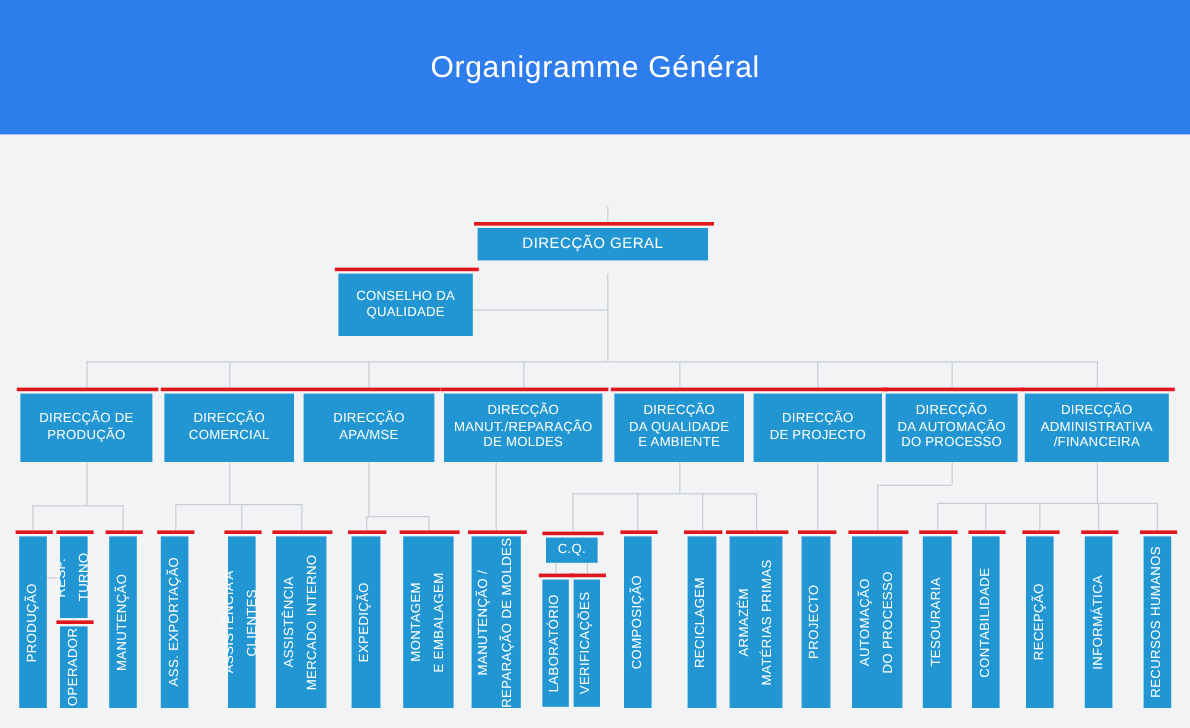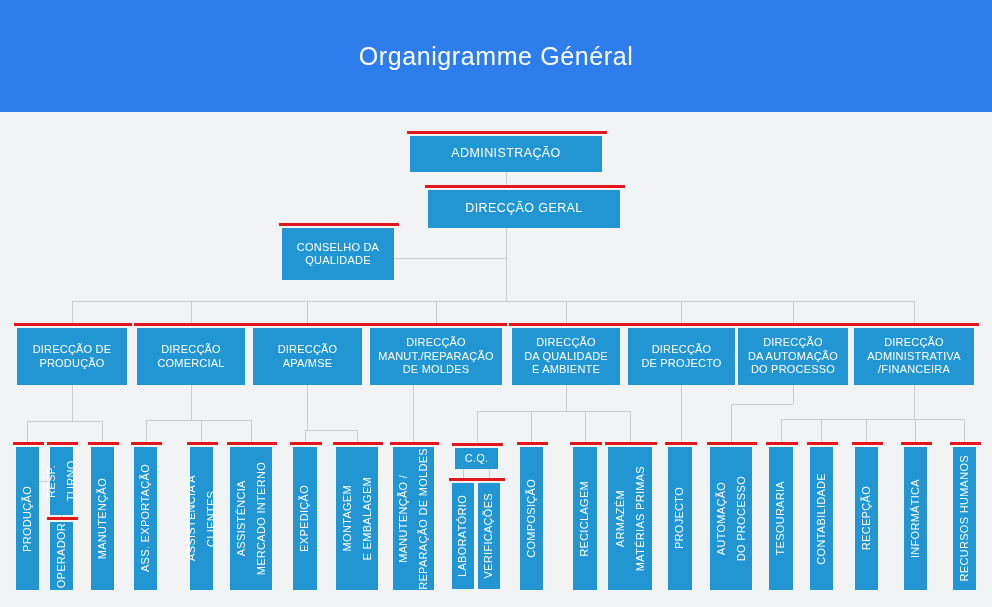--- a/index.html
+++ b/index.html
@@ -93,22 +93,21 @@
   <div class="ln" style="left:731px;top:404px;width:1px;height:38px"></div>
 
   <div class="ln" style="left:914px;top:385px;width:1px;height:34px"></div>
   <div class="ln" style="left:781px;top:419px;width:183px;height:1px"></div>
   <div class="ln" style="left:781px;top:419px;width:1px;height:23px"></div>
   <div class="ln" style="left:821px;top:419px;width:1px;height:23px"></div>
   <div class="ln" style="left:866px;top:419px;width:1px;height:23px"></div>
   <div class="ln" style="left:915px;top:419px;width:1px;height:23px"></div>
   <div class="ln" style="left:964px;top:419px;width:1px;height:23px"></div>
 
-  <div class="node hbox lg" style="left:410px;top:136px;width:192px;height:36px">ADMINISTRAÇÃO</div>
-  <div class="node hbox lg" style="left:428px;top:190px;width:192px;height:38px">DIRECÇÃO GERAL</div>
+  <div class="node hbox lg" style="left:398px;top:190px;width:192px;height:27px">DIRECÇÃO GERAL</div>
   <div class="node hbox" style="left:17px;top:328px;width:110px;height:57px">DIRECÇÃO DE
 PRODUÇÃO</div>
 
   <div class="node hbox" style="left:282px;top:228px;width:112px;height:52px">CONSELHO DA
 QUALIDADE</div>
   <div class="node hbox" style="left:137px;top:328px;width:108px;height:57px">DIRECÇÃO
 COMERCIAL</div>
   <div class="node hbox" style="left:253px;top:328px;width:109px;height:57px">DIRECÇÃO
 APA/MSE</div>
   <div class="node hbox" style="left:370px;top:328px;width:132px;height:57px">DIRECÇÃO

